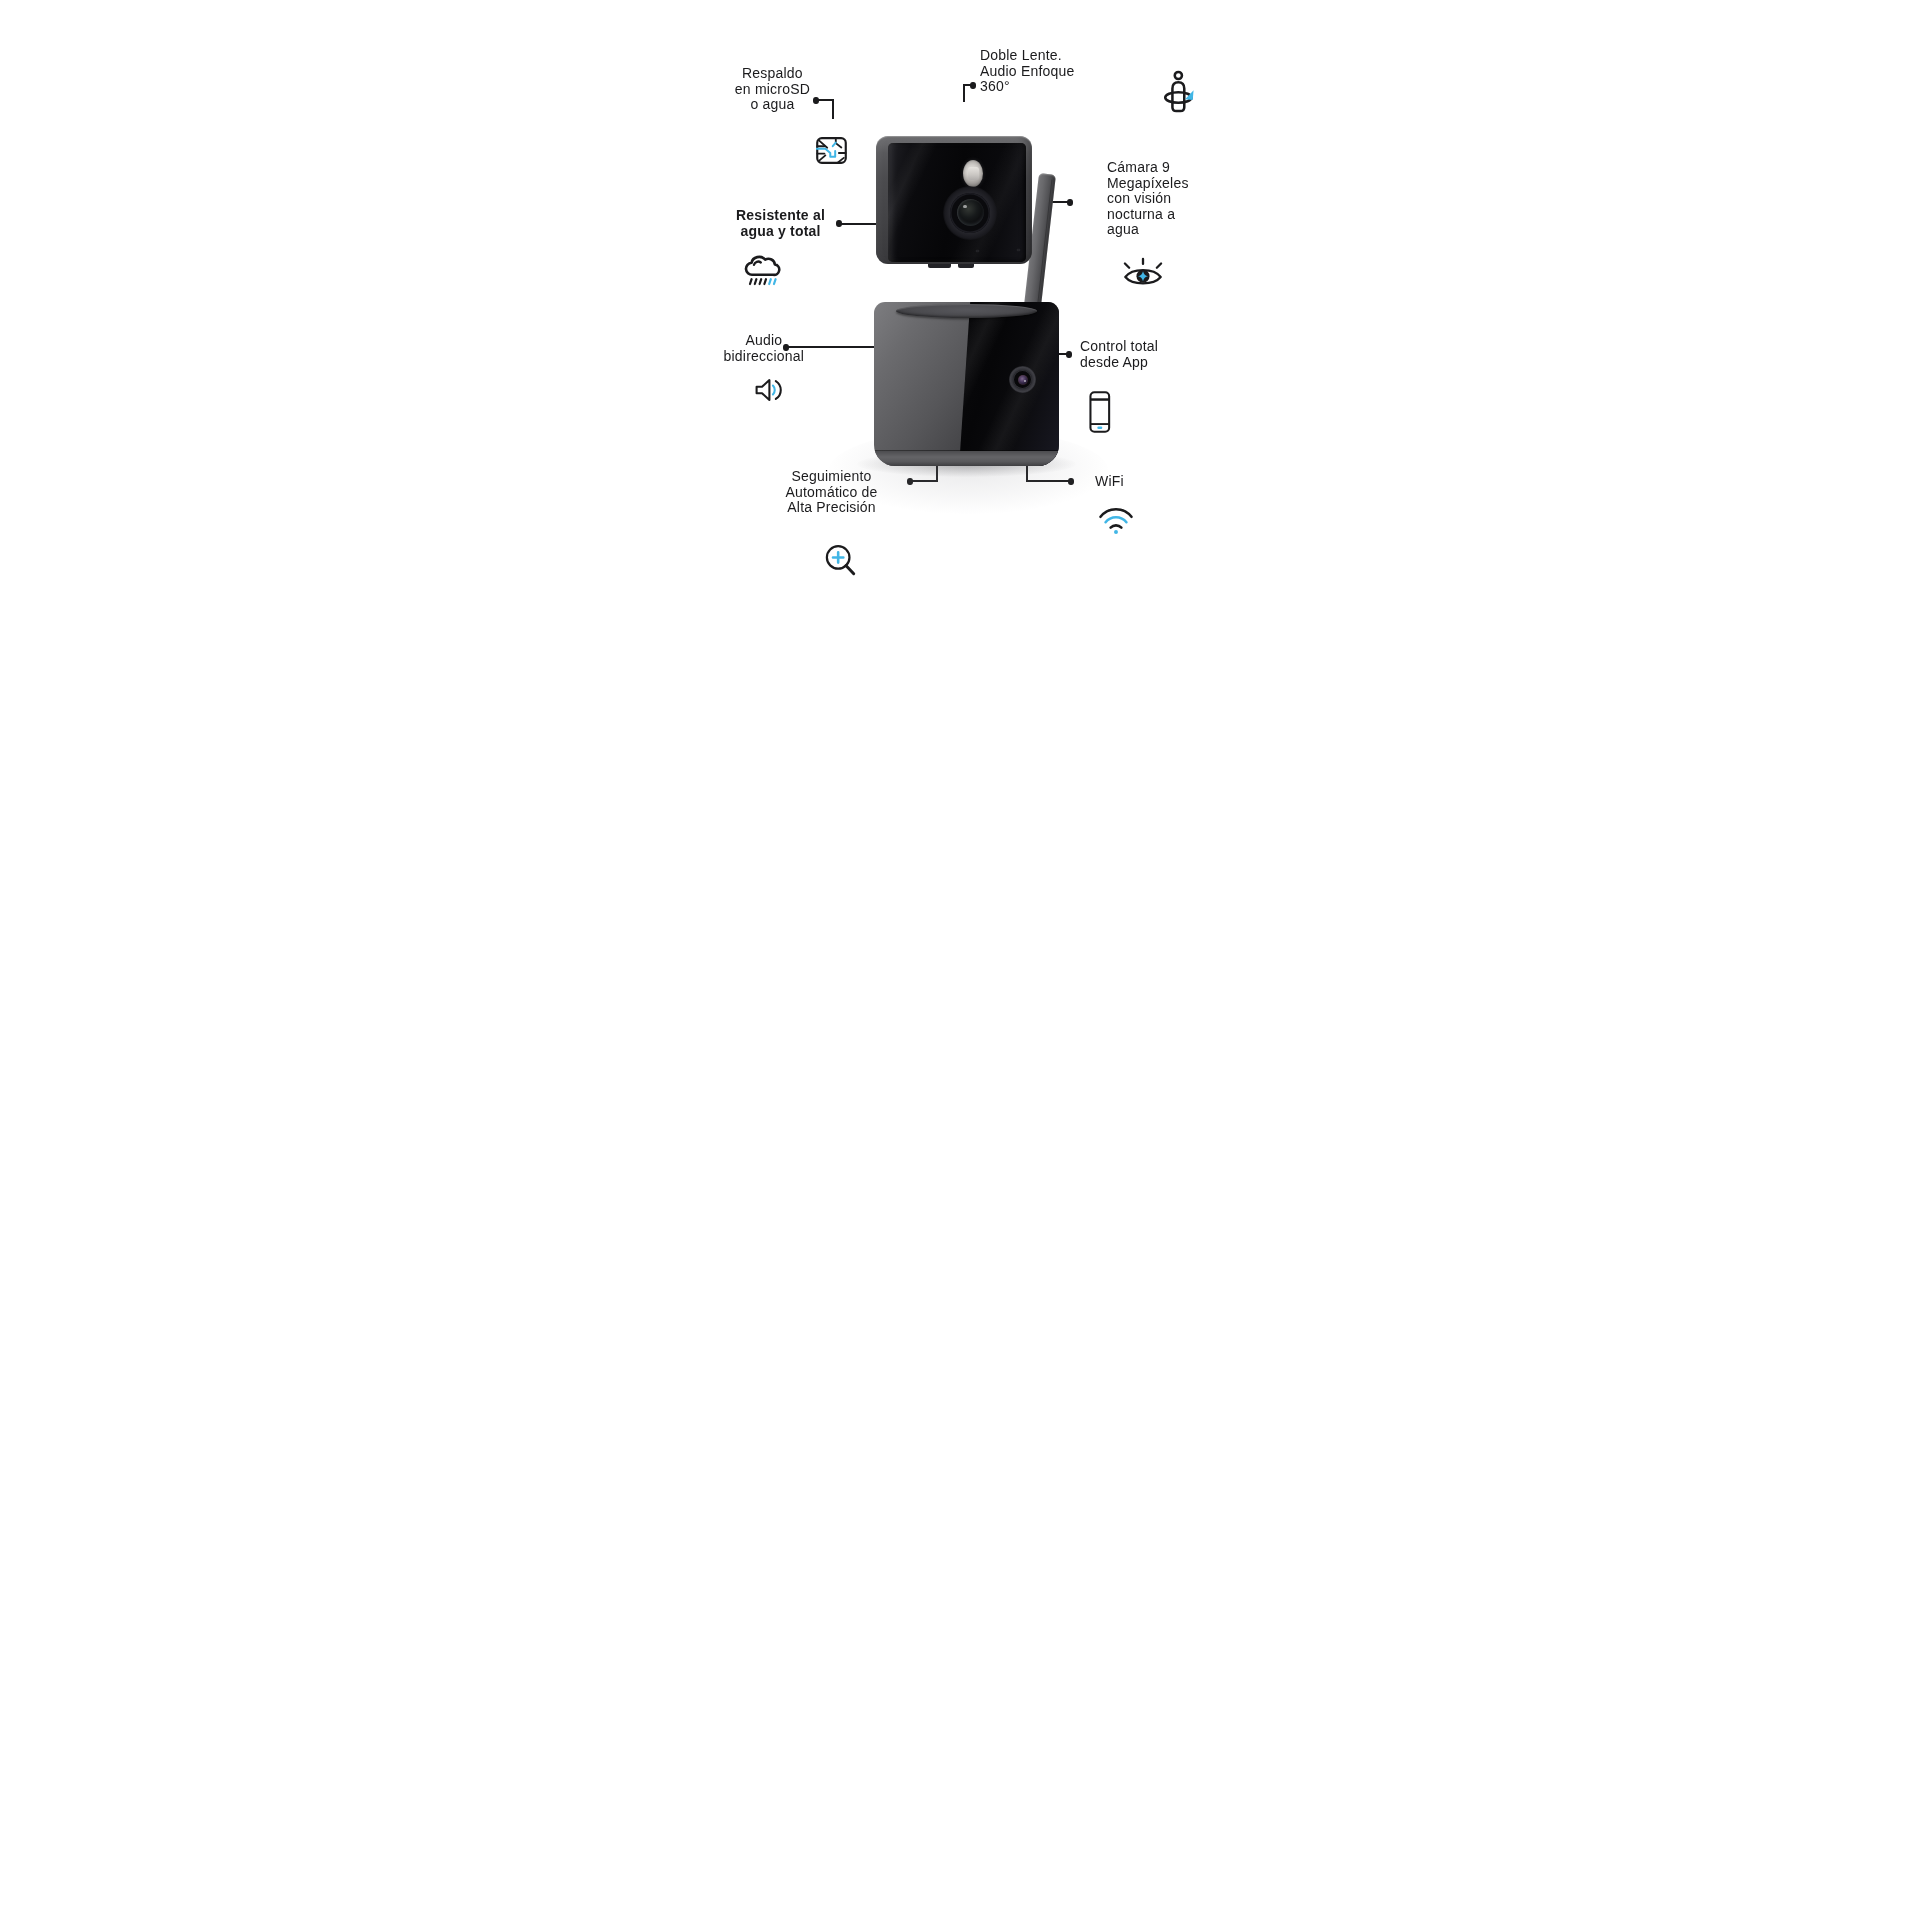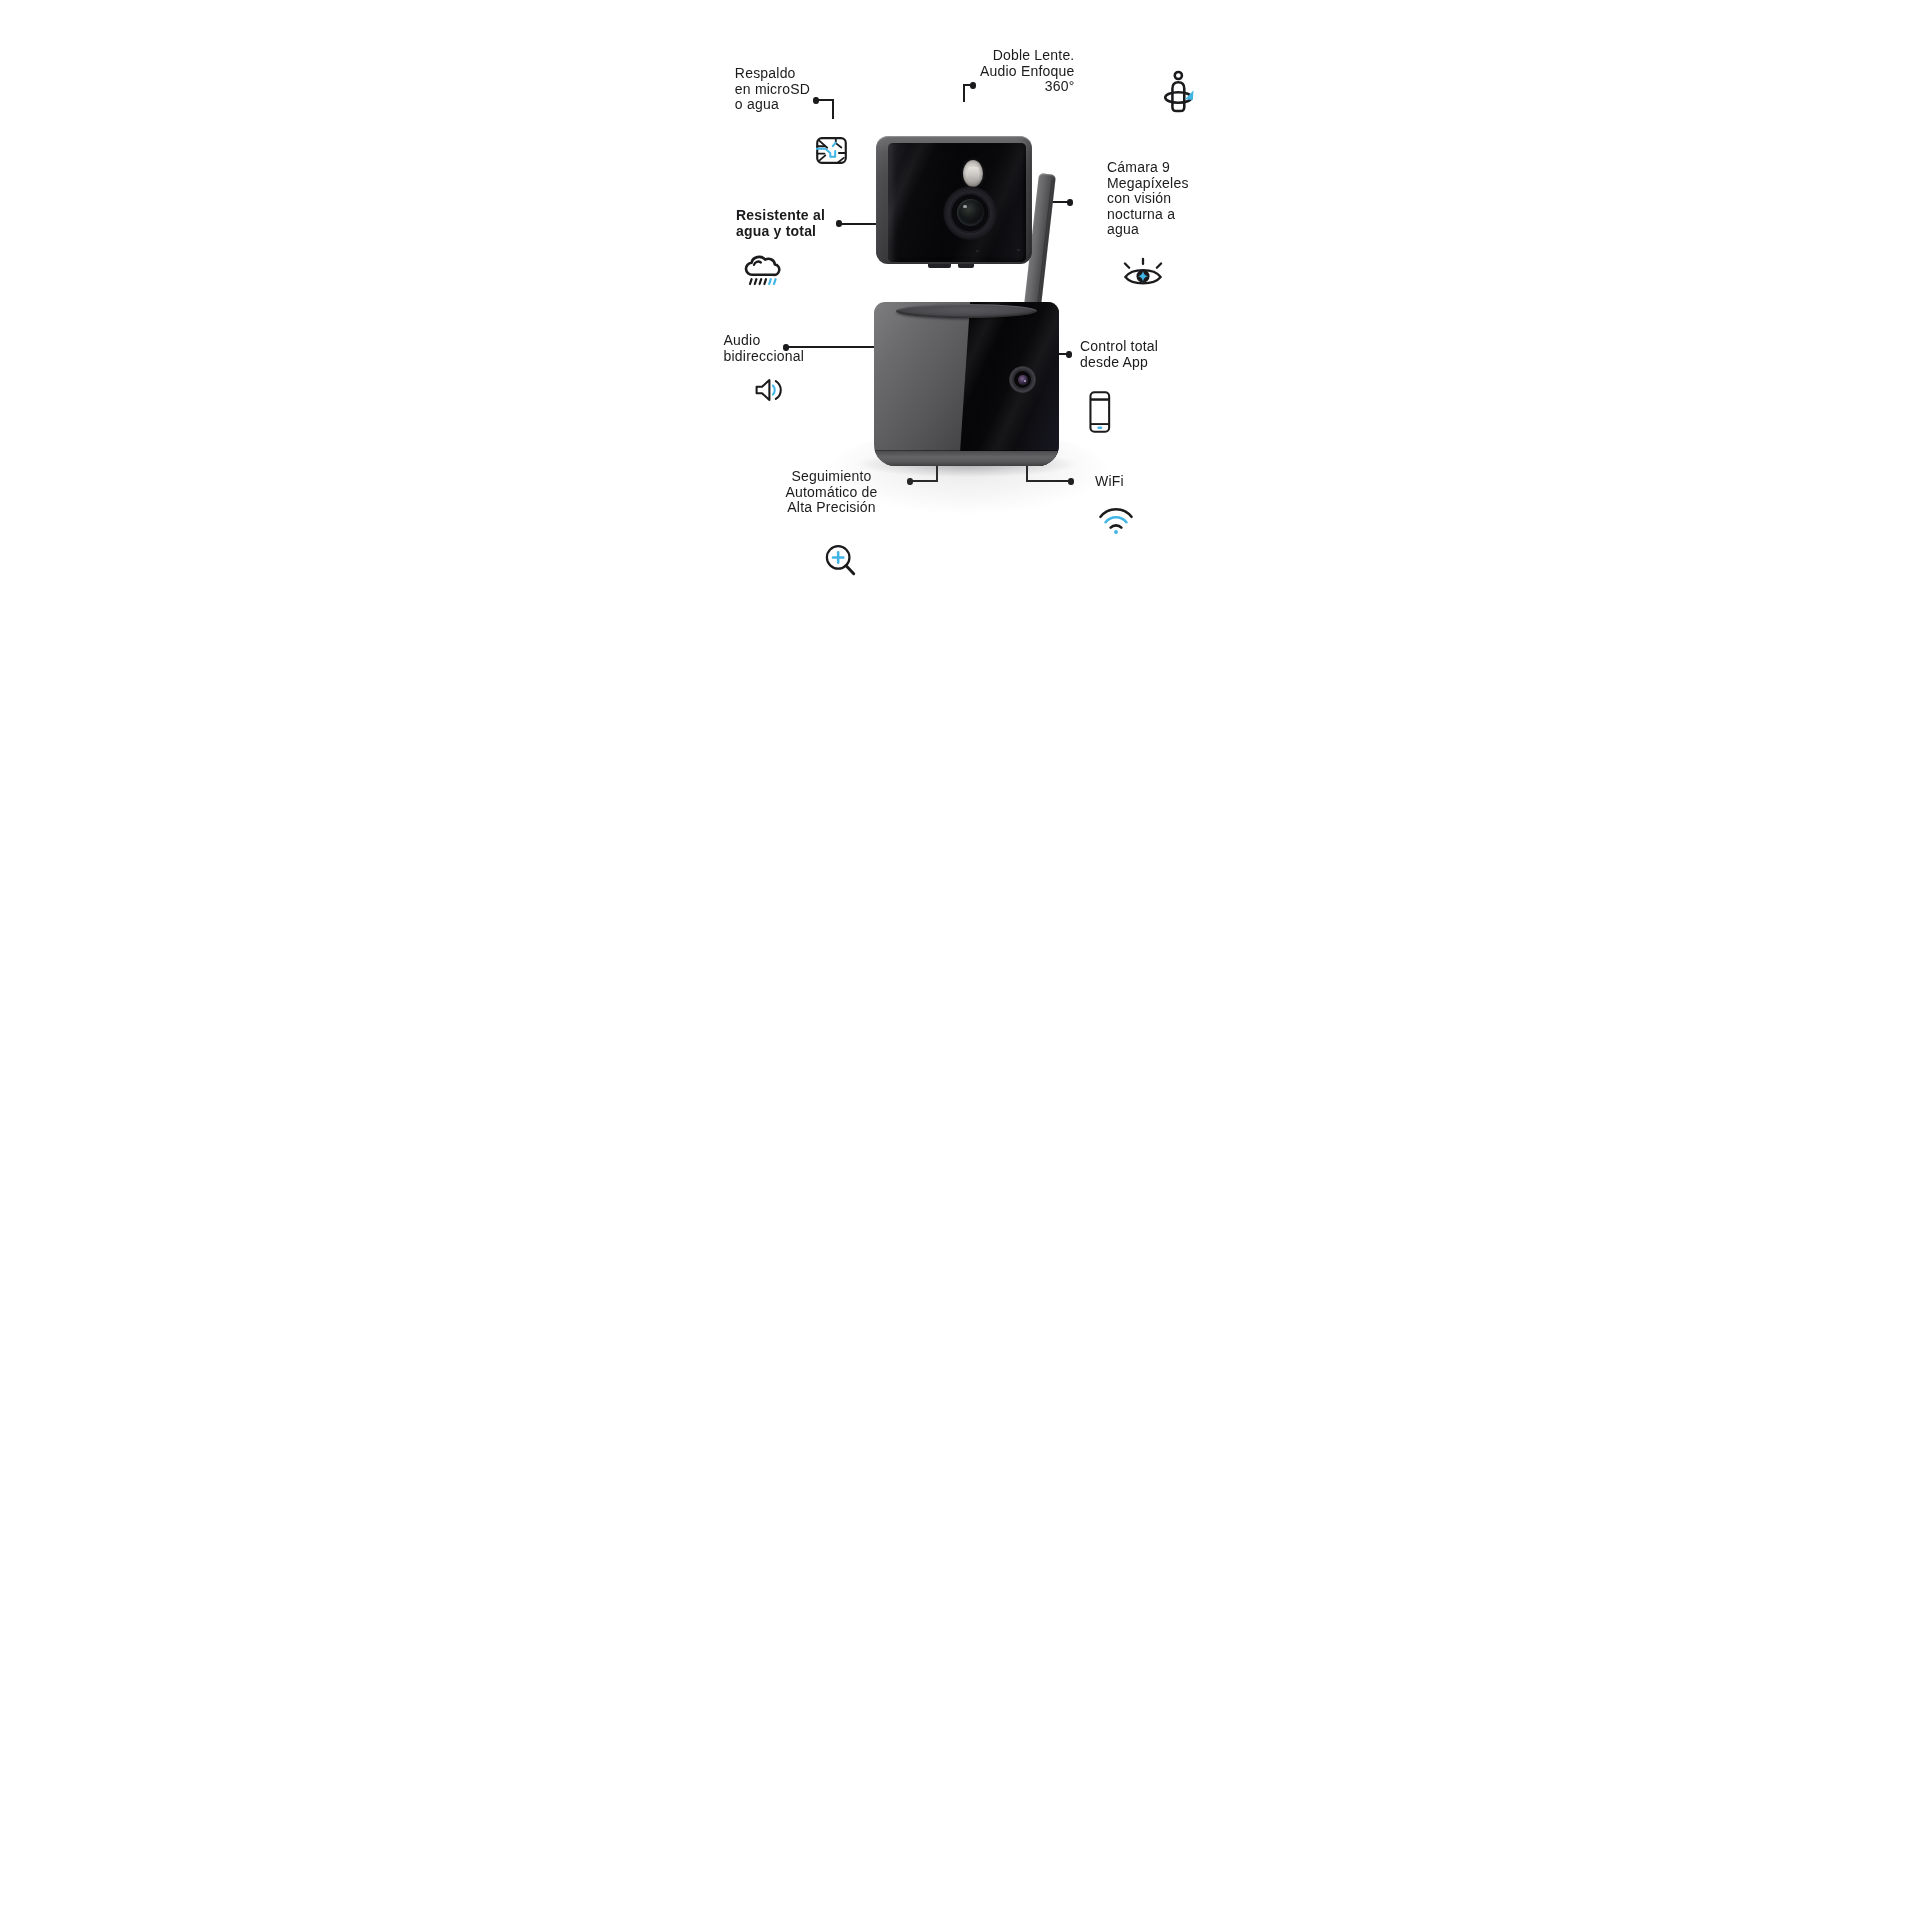--- a/index.html
+++ b/index.html
@@ -11,21 +11,21 @@
   .scene{
     position:relative;width:602px;height:602px;margin:0 auto;
     background:#ffffff;overflow:hidden;
   }
   
   .callout{
     position:absolute;color:var(--ink);
     font-size:14px;line-height:15.5px;letter-spacing:0.2px;font-weight:400;
     white-space:nowrap;
   }
-  .align-right{text-align:left;}
+  .align-right{text-align:center;}
   .align-left{text-align:left;}
   .align-center{text-align:center;}
   
   .cline{position:absolute;background:var(--ink);}
   .cdot{position:absolute;width:5.5px;height:6.5px;border-radius:50%;background:var(--ink);}
   
   .icon{position:absolute;}
   .icon svg{display:block;width:100%;height:100%;}
   
   .floor-glow{
@@ -145,21 +145,21 @@
 <body style="--accent: #41b6e6; --ink: #1b1b1d; background: rgb(255, 255, 255);">
 
 <div class="scene">
 
   <div class="callout align-right" style="right:454px;top:66px;">
     <div>Respaldo</div>
     <div>en microSD</div>
     <div>o agua</div>
   </div>
 
-  <div class="callout align-left" style="left:318px;top:48px;text-align:right;">
+  <div class="callout align-left" style="left:318px;top:48px;">
     <div>Doble Lente.</div>
     <div>Audio Enfoque</div>
     <div>360°</div>
   </div>
 
   <div class="callout align-left" style="left:445px;top:160px;">
     <div>Cámara 9</div>
     <div>Megapíxeles</div>
     <div>con visión</div>
     <div>nocturna a</div>

